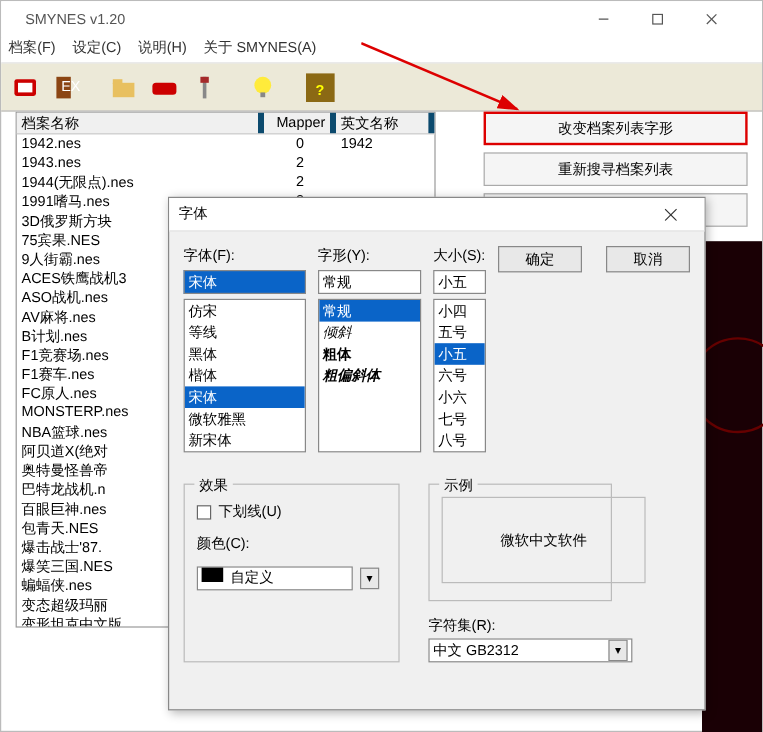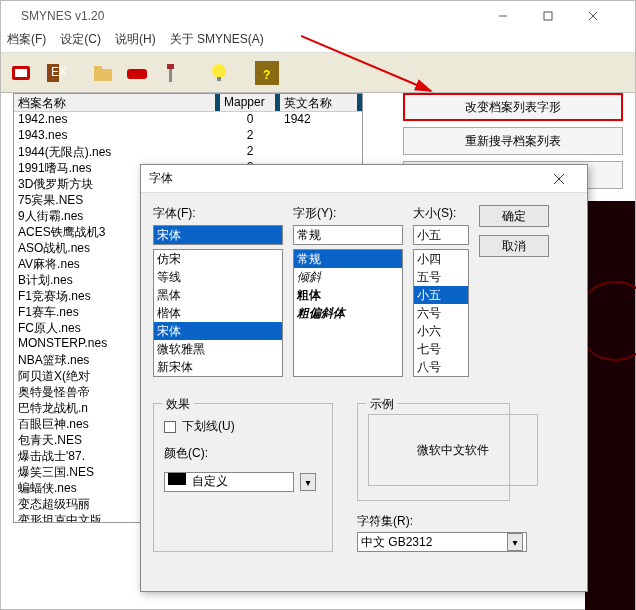--- a/index.html
+++ b/index.html
@@ -11,21 +11,21 @@
 .winbtn{width:45px;height:30px;display:flex;align-items:center;justify-content:center;color:#555}
 .winbtn svg{width:10px;height:10px}
 .menubar{height:22px;display:flex;align-items:flex-start;padding:0 6px;gap:14px;color:#333;background:#fff;border-bottom:1px solid #ddd}
 .menubar span{cursor:default}
 .toolbar{height:40px;background:#ece9d8;display:flex;align-items:center;padding:0 6px;gap:6px;border-bottom:1px solid #bbb}
 .tb-icon{width:28px;height:28px;display:flex;align-items:center;justify-content:center}
 .listarea{position:absolute;left:12px;top:92px;width:350px;height:430px;border:1px solid #999;background:#fff}
 .list-hdr{display:flex;background:#f0f0f0;border-bottom:1px solid #ccc;height:18px}
 .list-hdr div{border-right:5px solid #0c4a6e;padding:1px 4px;font-size:12px}
 .list-hdr .c1{width:206px}
-.list-hdr .c2{width:60px;text-align:left}
+.list-hdr .c2{width:60px;text-align:right}
 .list-hdr .c3{flex:1}
 .list-body{height:410px;overflow:hidden}
 .row{display:flex;height:16px}
 .row div{padding:0 4px;font-size:12px;white-space:nowrap}
 .row .c1{width:206px}
 .row .c2{width:60px;text-align:center}
 .row .c3{flex:1}
 .side-panel{position:absolute;right:12px;top:92px;width:220px}
 .side-btn{height:28px;border:1px solid #aaa;background:#f5f5f5;display:flex;align-items:center;justify-content:center;margin-bottom:6px}
 .side-btn.hl{border:2px solid #d00}
@@ -44,21 +44,21 @@
 .col{display:flex;flex-direction:column}
 .col label{margin-bottom:3px}
 .txtbox{border:1px solid #888;background:#fff;height:20px;padding:1px 3px;width:100%}
 .txtbox.hl{background:#0a64c8;color:#fff}
 .listbox{border:1px solid #888;background:#fff;margin-top:4px;overflow:hidden}
 .listbox div{padding:1px 3px;height:18px}
 .listbox .sel{background:#0a64c8;color:#fff}
 .listbox .italic{font-style:italic;font-family:serif}
 .listbox .bold{font-weight:700;font-family:Liberation Serif, serif}
 .listbox .boldit{font-weight:700;font-style:italic;font-family:serif}
-.dlg-btns{display:flex;flex-direction:column;gap:8px}
+.dlg-btns{display:flex;flex-direction:row;gap:20px}
 .dlg-btn{width:70px;height:22px;border:1px solid #888;background:#e8e8e8;display:flex;align-items:center;justify-content:center}
 
 .lower{position:absolute;left:12px;top:230px;display:flex;gap:24px}
 .group{border:1px solid #bbb;padding:10px 10px 14px;position:relative;margin-top:8px}
 .group .legend{position:absolute;top:-8px;left:8px;background:#f0f0f0;padding:0 4px}
 .chk{display:flex;align-items:center;gap:6px;margin:4px 0}
 .chk .box{width:12px;height:12px;border:1px solid #666;background:#fff}
 .color-row{display:flex;align-items:center;gap:6px;margin-top:10px}
 .color-combo{border:1px solid #888;background:#fff;height:20px;width:130px;display:flex;align-items:flex-start;padding:0 3px;gap:6px}
 .swatch{width:18px;height:12px;background:#000}

